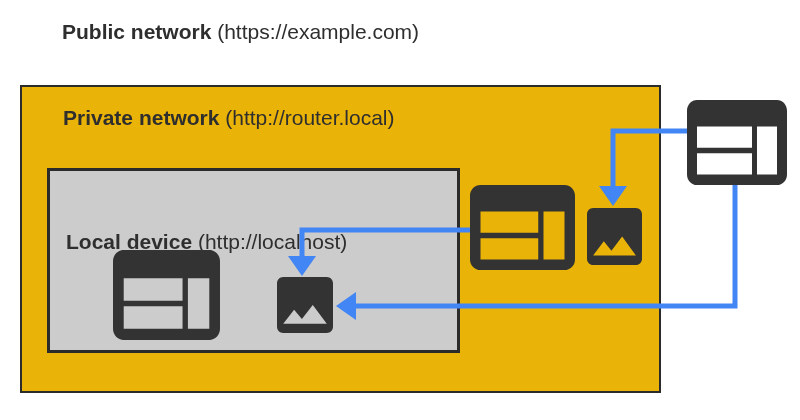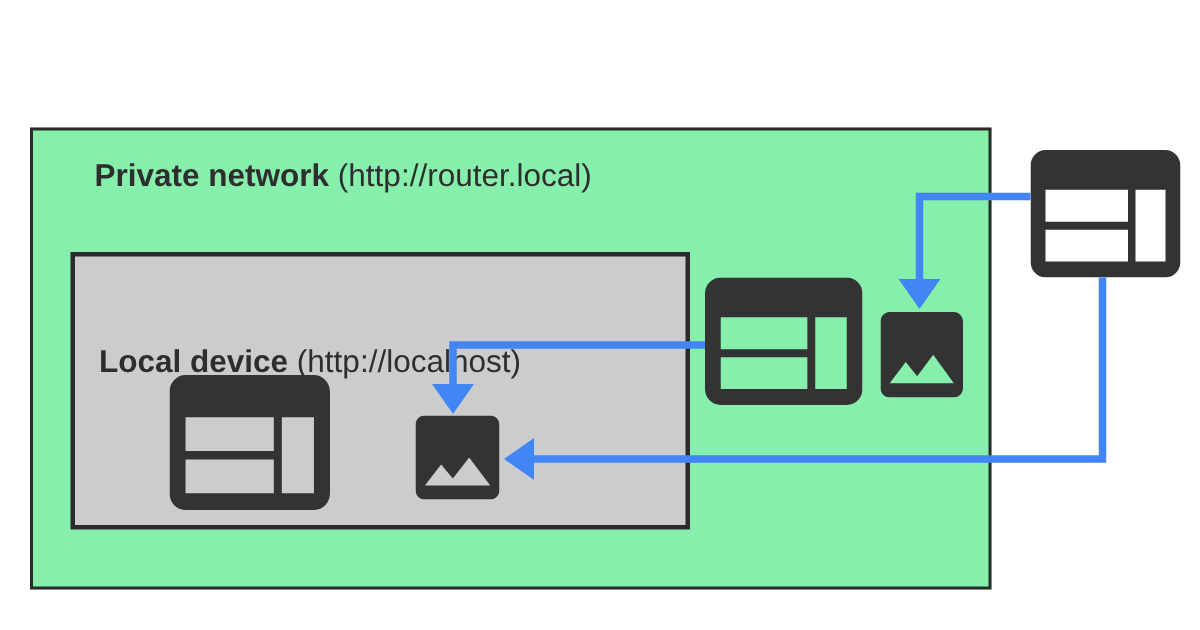--- a/index.html
+++ b/index.html
@@ -18,21 +18,21 @@
     white-space: nowrap;
     color: #2e2e2e;
   }
   .net-label .b { font-weight: 700; }
   .title-label { left: 62px; top: 20px; }
 
   .private-box {
     position: absolute;
     left: 20px; top: 85px;
     width: 641px; height: 308px;
-    background: #86efac;
+    background: #eab308;
     border: 2px solid #2b2b2b;
     box-sizing: border-box;
   }
   .private-label { left: 41px; top: 19px; }
 
   .local-box {
     position: absolute;
     left: 25px; top: 81px;
     width: 413px; height: 185px;
     background: #cccccc;
@@ -58,20 +58,23 @@
     pointer-events: none;
   }
   .arrows polyline { fill: none; stroke: #4285f4; stroke-width: 5; }
   .arrows polygon  { fill: #4285f4; }
 </style>
 </head>
 <body>
 
 <div class="stage">
 
+  <div class="net-label title-label">
+    <span class="b">Public network</span><span> (https://example.com)</span>
+  </div>
 
   <div class="private-box">
     <div class="net-label private-label">
       <span class="b">Private network</span><span> (http://router.local)</span>
     </div>
 
     <div class="local-box">
       <div class="net-label local-label">
         <span class="b">Local device</span><span> (http://localhost)</span>
       </div>

